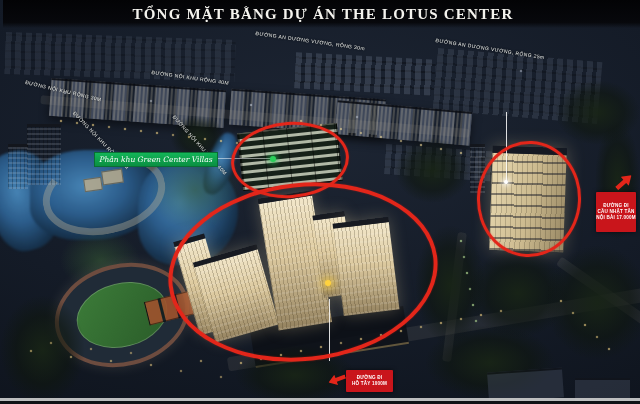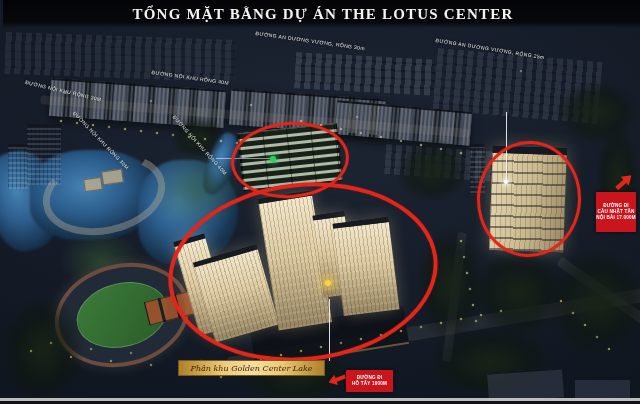--- a/index.html
+++ b/index.html
@@ -161,21 +161,21 @@
   <div class="abs dot" style="left:270px;top:156px;width:6px;height:6px;background:#2ad05a;box-shadow:0 0 5px 2px rgba(42,208,90,.6);"></div>
   <div class="abs dot" style="left:325px;top:280px;width:6px;height:6px;background:#ffd23e;box-shadow:0 0 8px 3px rgba(255,210,62,.8);"></div>
 
   <div class="abs street" style="left:26px;top:79px;transform:rotate(13deg);">ĐƯỜNG NỘI KHU RỘNG 30M</div>
   <div class="abs street" style="left:256px;top:30px;transform:rotate(8deg);">ĐƯỜNG AN DƯƠNG VƯƠNG, RỘNG 30m</div>
   <div class="abs street" style="left:436px;top:37px;transform:rotate(9deg);">ĐƯỜNG AN DƯƠNG VƯƠNG, RỘNG 25m</div>
   <div class="abs street" style="left:152px;top:69px;transform:rotate(8deg);">ĐƯỜNG NỘI KHU RỘNG 40M</div>
   <div class="abs street" style="left:176px;top:114px;transform:rotate(48deg);">ĐƯỜNG NỘI KHU RỘNG 40M</div>
   <div class="abs street" style="left:76px;top:110px;transform:rotate(46deg);">ĐƯỜNG NỘI KHU RỘNG 30M</div>
 
-  <div class="abs band band-gold" style="left:178px;top:360px;width:145px;height:14px;font-size:8px;">Phân khu Golden Center Lake</div>
+  <div class="abs band band-green" style="left:94px;top:152px;width:122px;height:13px;">Phân khu Green Center Villas</div>
 
   <div class="abs arrow" style="left:614px;top:176px;width:20px;height:12px;transform:rotate(-42deg);"></div>
   <div class="abs dirbox" style="left:596px;top:192px;width:40px;height:40px;">
     <span>ĐƯỜNG ĐI</span>
     <span>CẦU NHẬT TÂN</span>
     <span>NỘI BÀI 17.000M</span>
   </div>
   <div class="abs arrow" style="left:328px;top:374px;width:18px;height:11px;transform:rotate(160deg);"></div>
   <div class="abs dirbox" style="left:346px;top:370px;width:47px;height:22px;">
     <span>ĐƯỜNG ĐI</span>

